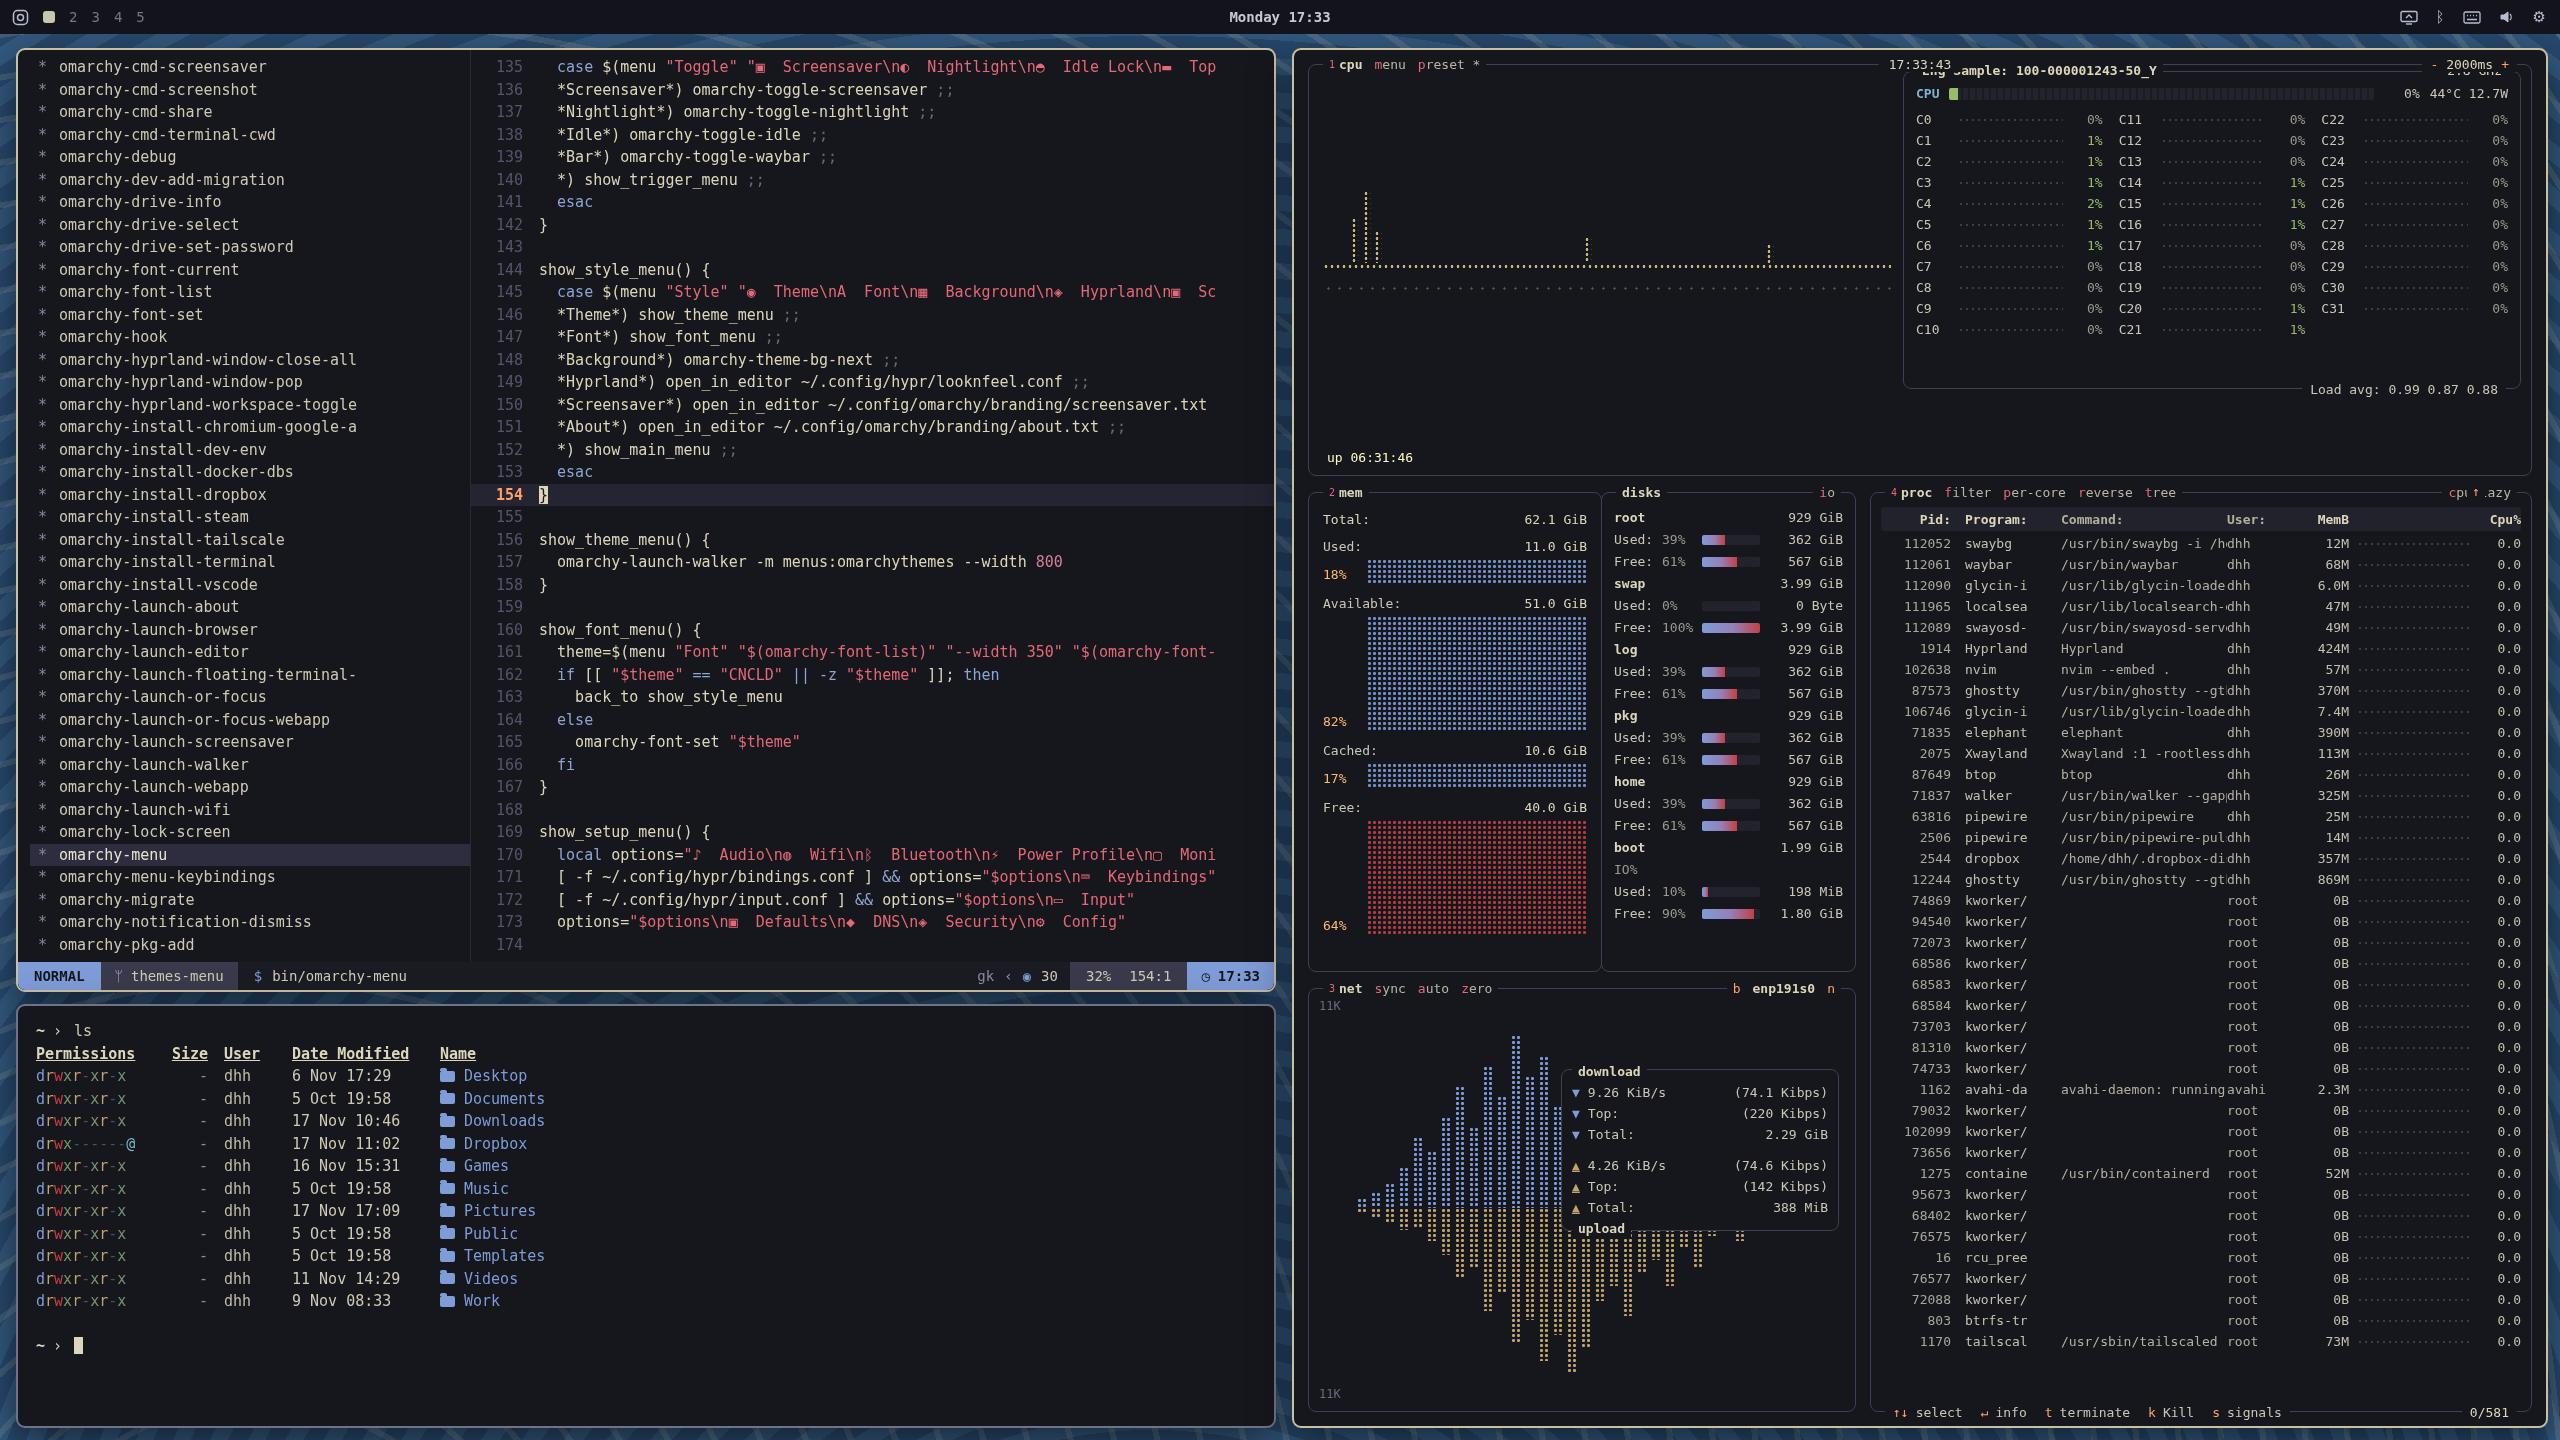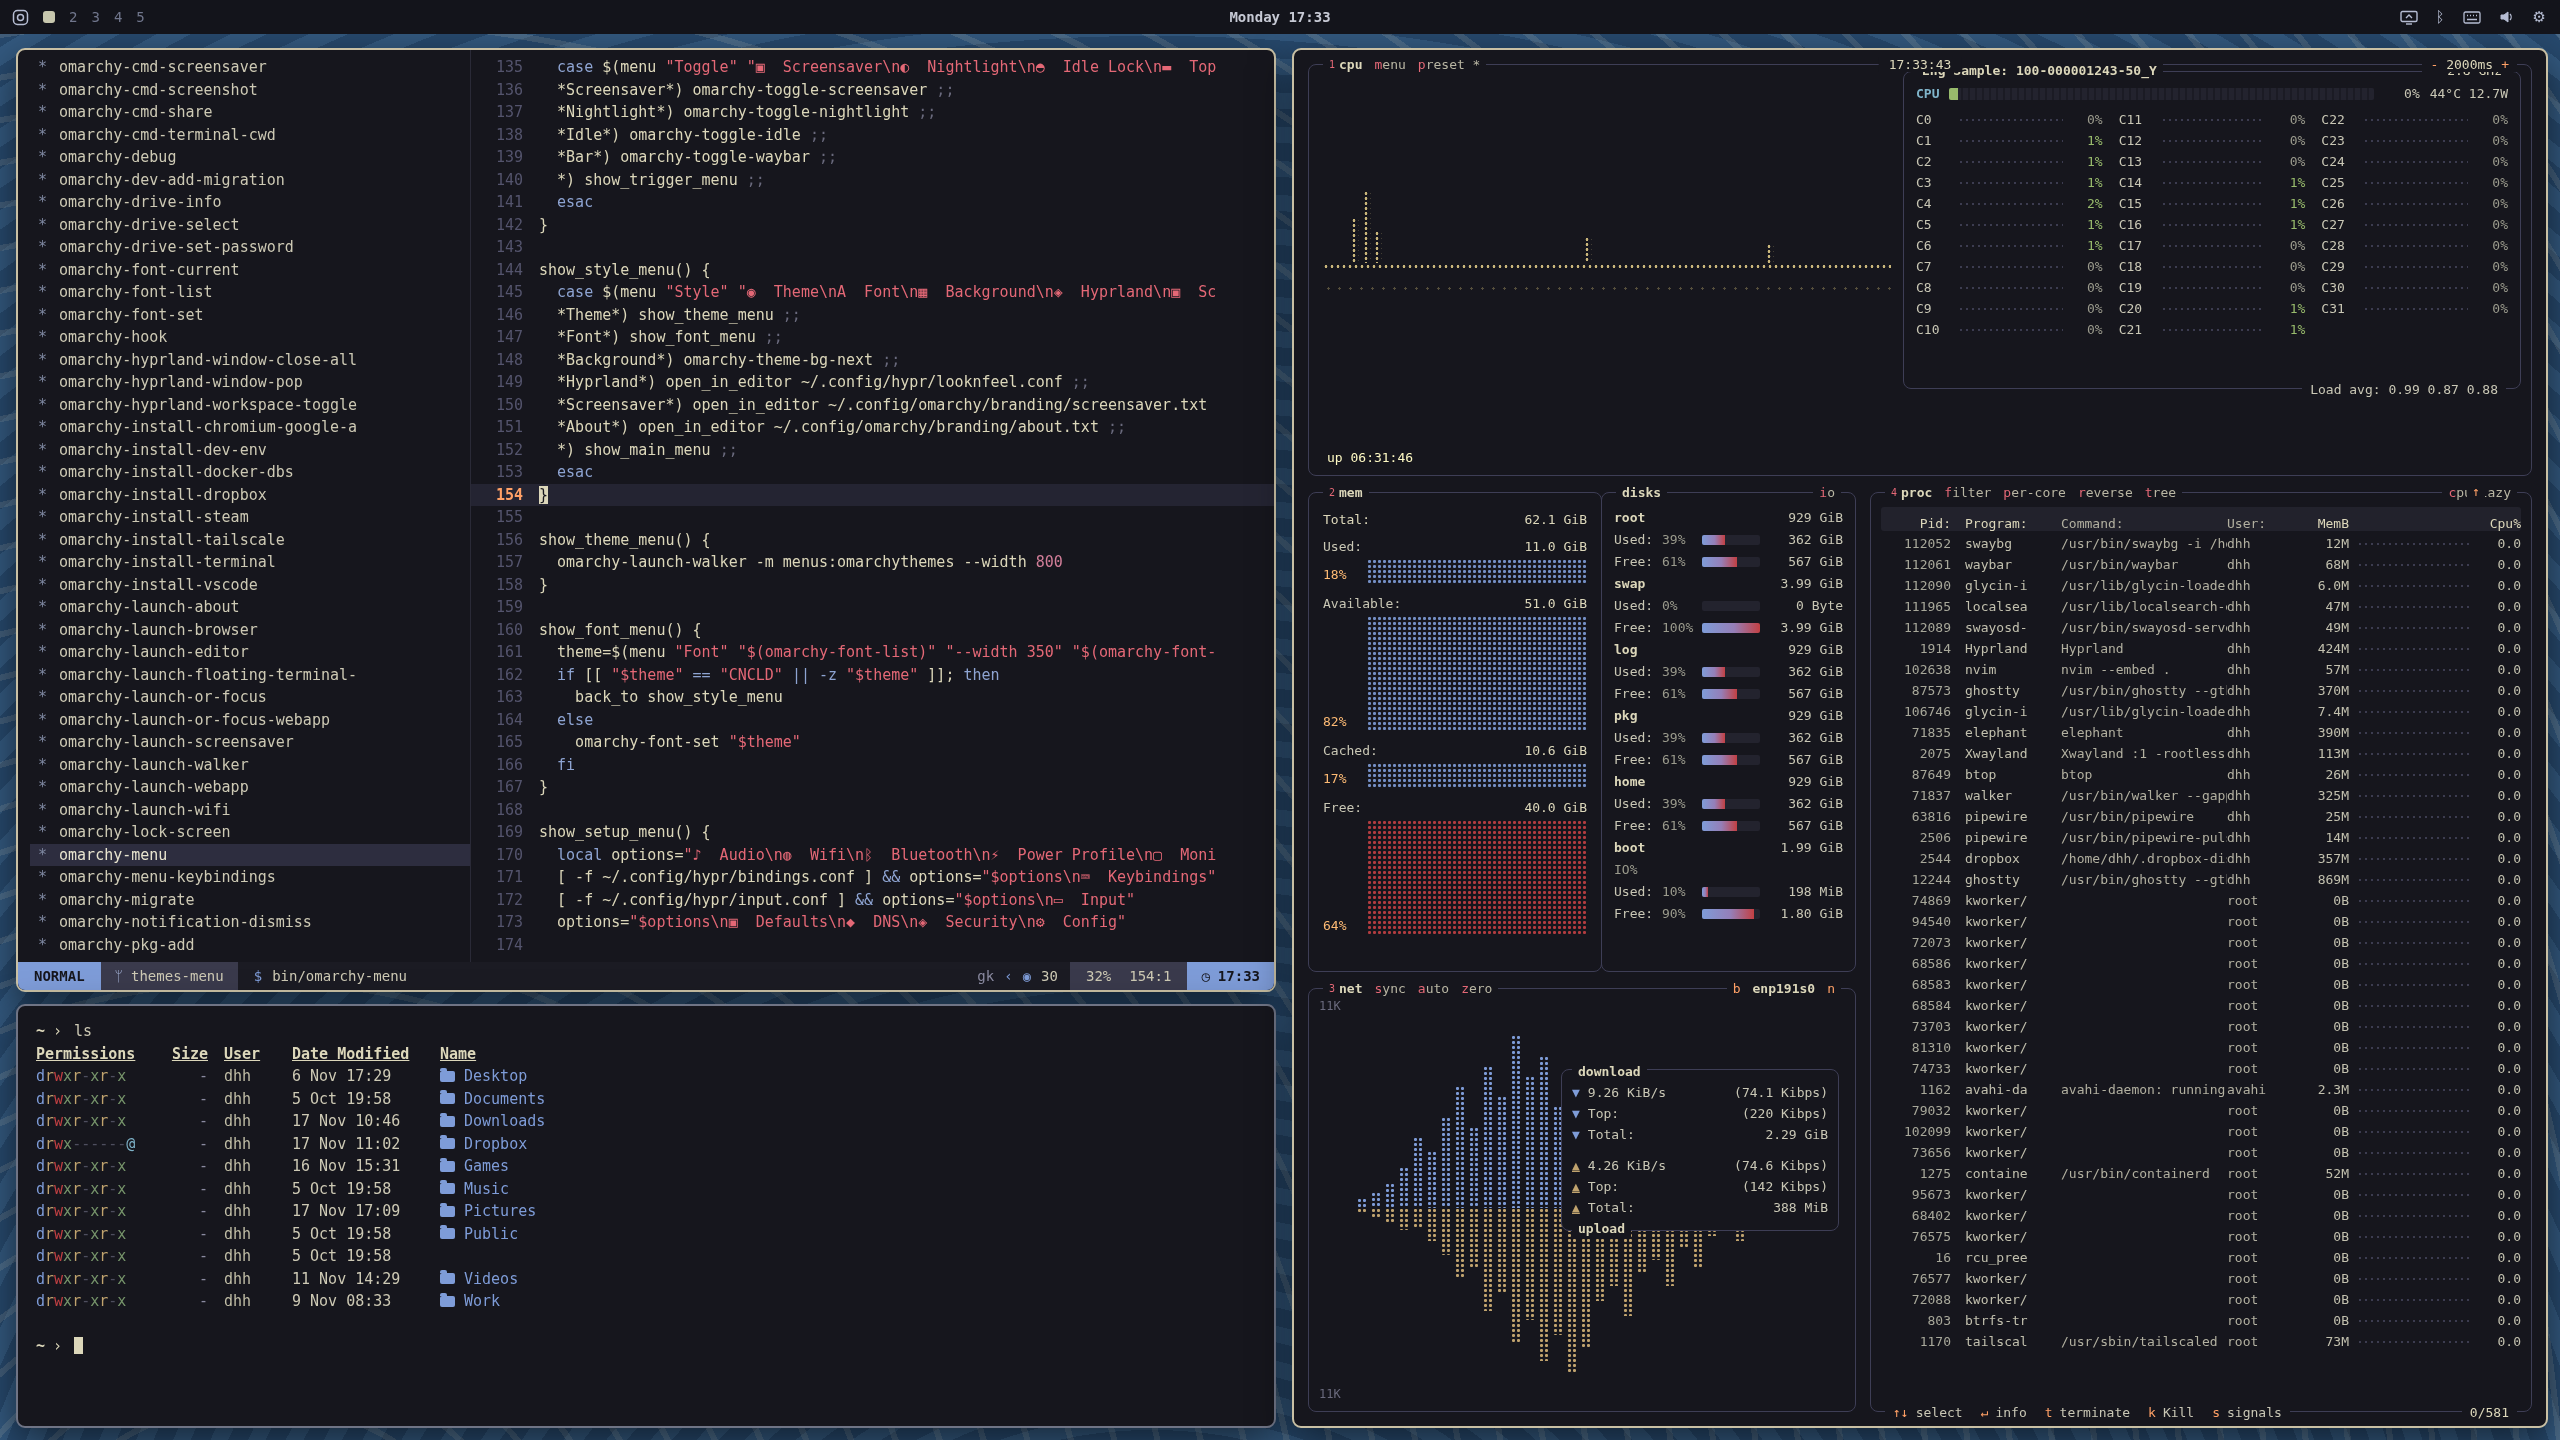--- a/index.html
+++ b/index.html
@@ -151,21 +151,21 @@
   .bar.down{color:#7e9cd8}.bar.up{color:#c0a36e}
   .net-panel{position:absolute;right:16px;top:80px;width:256px;border:1px solid #3e3e56;border-radius:8px;background:#16161d;padding:12px 10px;line-height:21px;z-index:4}
   .np-title{position:absolute;background:#16161d;padding:0 6px;left:10px;color:#dcd7ba;font-weight:bold}
   .np-title.top{top:-9px}.np-title.bottom{bottom:-9px}
   .nrow{display:flex;gap:8px;white-space:nowrap}
   .nrow .nval{margin-left:auto}
   .nrow.up1{margin-top:10px}
   .arr.d{color:#7e9cd8}.arr.u{color:#c0a36e}
   .proc-box{flex:1;min-height:0}
   .proc-inner{position:absolute;inset:0;padding:14px 10px 10px;display:flex;flex-direction:column;min-height:0}
-  .phead{display:flex;align-items:flex-end;height:24px;background:#22222c;border-radius:3px;color:#dcd7ba;font-weight:normal;flex:none}
+  .phead{display:flex;align-items:center;height:24px;background:#22222c;border-radius:3px;color:#dcd7ba;font-weight:bold;flex:none}
   .proc-rows{margin-top:2px;overflow:hidden;flex:1}
   .prow{display:flex;align-items:center;height:21px;color:#c2c0ae;white-space:nowrap}
   .cpid{width:70px;text-align:right;padding-right:4px;flex:none}
   .cprog{width:96px;padding-left:10px;flex:none;overflow:hidden}
   .ccmd{flex:1;overflow:hidden;color:#b2b0a0}
   .cuser{width:66px;flex:none;color:#b2b0a0}
   .cmem{width:56px;text-align:right;flex:none}
   .cdots2{width:116px;height:6px;margin:0 8px;flex:none;align-self:center;
     background-image:radial-gradient(circle,#3c3c50 1px,transparent 1.4px);background-size:6px 6px}
   .hdots{background:none}
@@ -561,20 +561,24 @@
           <span class="col name">
             <span class="folder"></span>
             <span class="nm">Public</span>
           </span>
         </div>
         <div class="ls-row">
           <span class="col perms"><span class="pc-d">d</span><span class="pc-r">r</span><span class="pc-w">w</span><span class="pc-x">x</span><span class="pc-r">r</span><span class="pc-h">-</span><span class="pc-x">x</span><span class="pc-r">r</span><span class="pc-h">-</span><span class="pc-x">x</span></span>
           <span class="col size">-</span>
           <span class="col user">dhh</span>
           <span class="col date">5 Oct 19:58</span>
+          <span class="col name">
+            <span class="folder"></span>
+            <span class="nm">Templates</span>
+          </span>
         </div>
         <div class="ls-row">
           <span class="col perms"><span class="pc-d">d</span><span class="pc-r">r</span><span class="pc-w">w</span><span class="pc-x">x</span><span class="pc-r">r</span><span class="pc-h">-</span><span class="pc-x">x</span><span class="pc-r">r</span><span class="pc-h">-</span><span class="pc-x">x</span></span>
           <span class="col size">-</span>
           <span class="col user">dhh</span>
           <span class="col date">11 Nov 14:29</span>
           <span class="col name">
             <span class="folder"></span>
             <span class="nm">Videos</span>
           </span>

